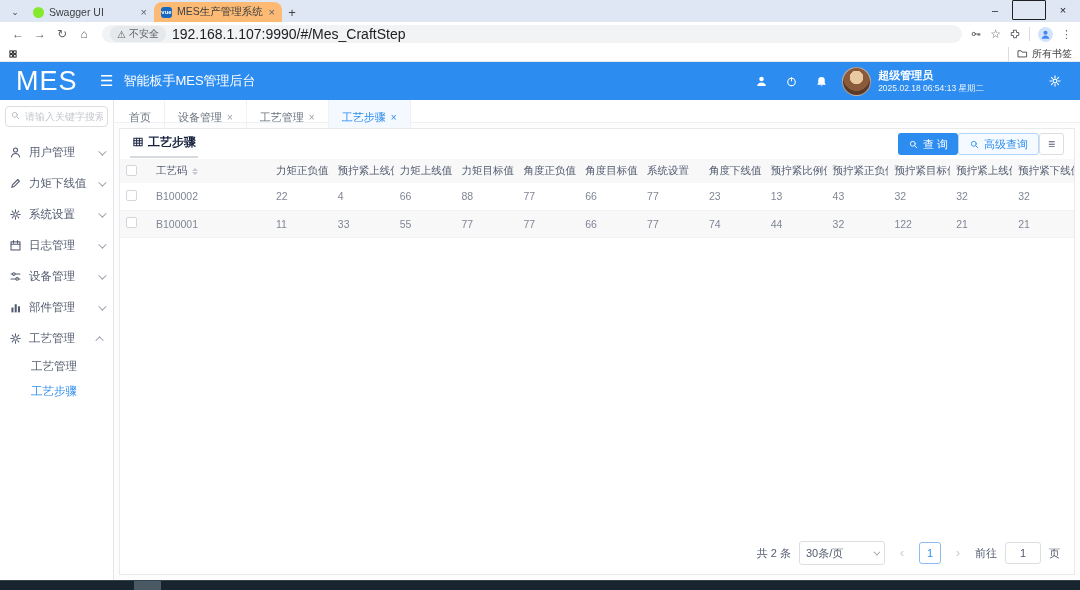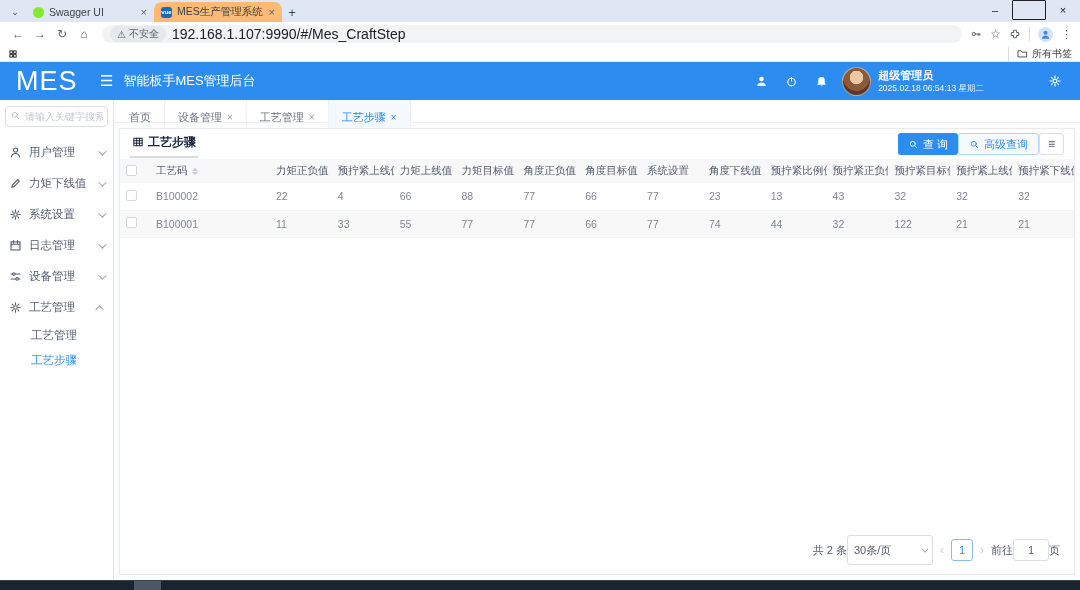--- a/index.html
+++ b/index.html
@@ -88,23 +88,23 @@
   thead th { background:#f8f8f9; color:#515a6e; font-weight:normal; text-align:left; height:24px;
     padding:0 6px; white-space:nowrap; overflow:hidden; }
   tbody td { height:27px; padding:0 6px; color:#808695; border-bottom:1px solid #f3f4f6; white-space:nowrap; overflow:hidden; }
   tbody tr:nth-child(even) td { background:#f8f8f9; }
   .ckb { width:11px; height:11px; border:1px solid #d3d6db; border-radius:2px; background:#fff; display:inline-block; }
   .sort { display:inline-flex; flex-direction:column; margin-left:4px; vertical-align:middle; line-height:0; }
   .sort i { border:3px solid transparent; display:block; }
   .sort i.u { border-bottom-color:#c5c8ce; margin-bottom:1px; }
   .sort i.d { border-top-color:#c5c8ce; }
 
-  .pagin { margin-top:auto; display:flex; align-items:center; justify-content:flex-end; gap:0;
+  .pagin { margin-top:auto; display:flex; align-items:center; justify-content:flex-end; gap:8px;
     padding:8px 14px 9px; font-size:11px; color:#515a6e; }
-  .psel { width:86px; height:30px; border:1px solid #dcdee2; border-radius:3px; display:flex; align-items:center;
+  .psel { width:86px; height:24px; border:1px solid #dcdee2; border-radius:3px; display:flex; align-items:center;
     padding:0 6px; color:#515a6e;justify-content:space-between; }
   .psel .chev { margin-left:auto; width:5px; height:5px; }
   .parr { width:18px; text-align:center; color:#c5c8ce; font-size:12px; }
   .ppage { width:22px; height:22px; border:1px solid #8cbcf2; border-radius:3px; color:var(--primary);
     display:flex; align-items:center; justify-content:center; }
   .pgoto { width:36px; height:22px; border:1px solid #dcdee2; border-radius:3px; text-align:center; font-size:11px; color:#515a6e; outline:none; }
 
   .taskbar { height:10px; background:#18242e; border-top:1px solid #33434e; position:relative; }
   .taskbar .seg { position:absolute; left:134px; top:0; width:27px; height:100%; background:#4a5963; }
 
@@ -283,20 +283,31 @@
         </div>
         <div class="mitem">
           <span class="mic">
             <svg width="13" height="13" viewBox="0 0 16 16" fill="none" stroke="currentColor" stroke-width="1.3" stroke-linecap="round">
               <path d="M2.5 5h11M2.5 11h11"></path>
               <circle cx="6" cy="5" r="1.6" fill="#fff"></circle>
               <circle cx="10" cy="11" r="1.6" fill="#fff"></circle>
             </svg>
           </span>
           <span class="lbl">设备管理</span>
+          <span class="chev"></span>
+        </div>
+        <div class="mitem">
+          <span class="mic">
+            <svg width="13" height="13" viewBox="0 0 16 16" fill="currentColor">
+              <rect x="3" y="8" width="2.5" height="6"></rect>
+              <rect x="7" y="4" width="2.5" height="10"></rect>
+              <rect x="11" y="6.5" width="2.5" height="7.5"></rect>
+            </svg>
+          </span>
+          <span class="lbl">部件管理</span>
           <span class="chev"></span>
         </div>
         <div class="mitem">
           <span class="mic">
             <svg width="13" height="13" viewBox="0 0 16 16" fill="none" stroke="currentColor" stroke-width="1.3" stroke-linecap="round">
               <circle cx="8" cy="8" r="2.2"></circle>
               <path d="M8 2.2v2M8 11.8v2M2.2 8h2M11.8 8h2M3.9 3.9l1.4 1.4M10.7 10.7l1.4 1.4M12.1 3.9l-1.4 1.4M5.3 10.7l-1.4 1.4"></path>
             </svg>
           </span>
           <span class="lbl">工艺管理</span>

